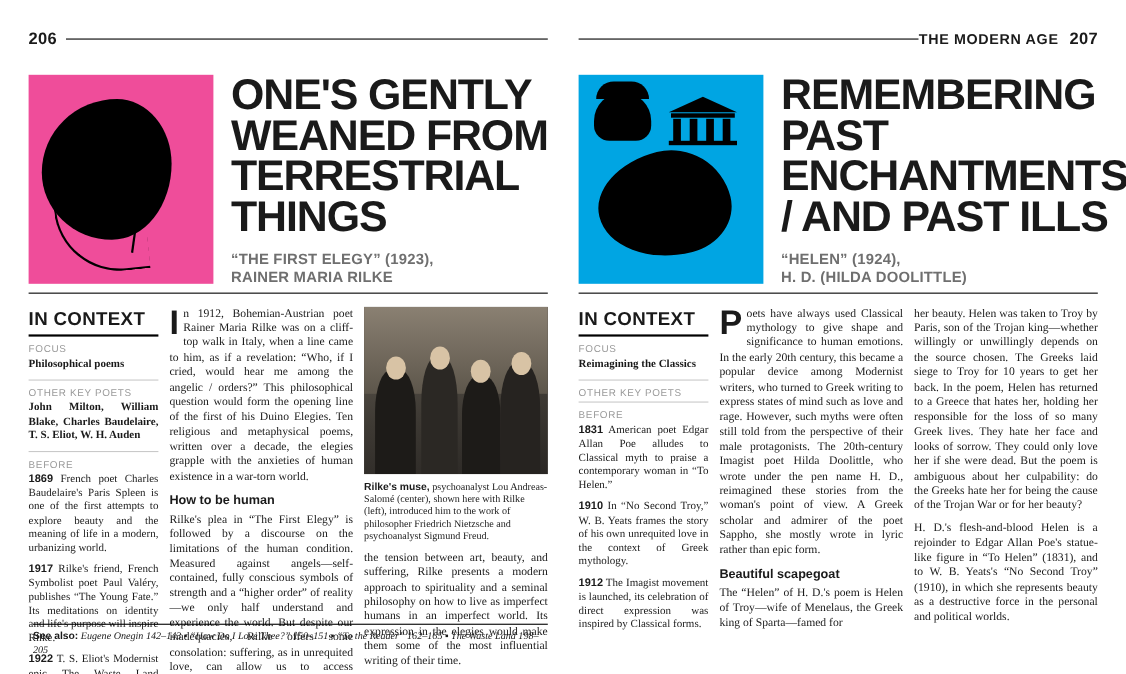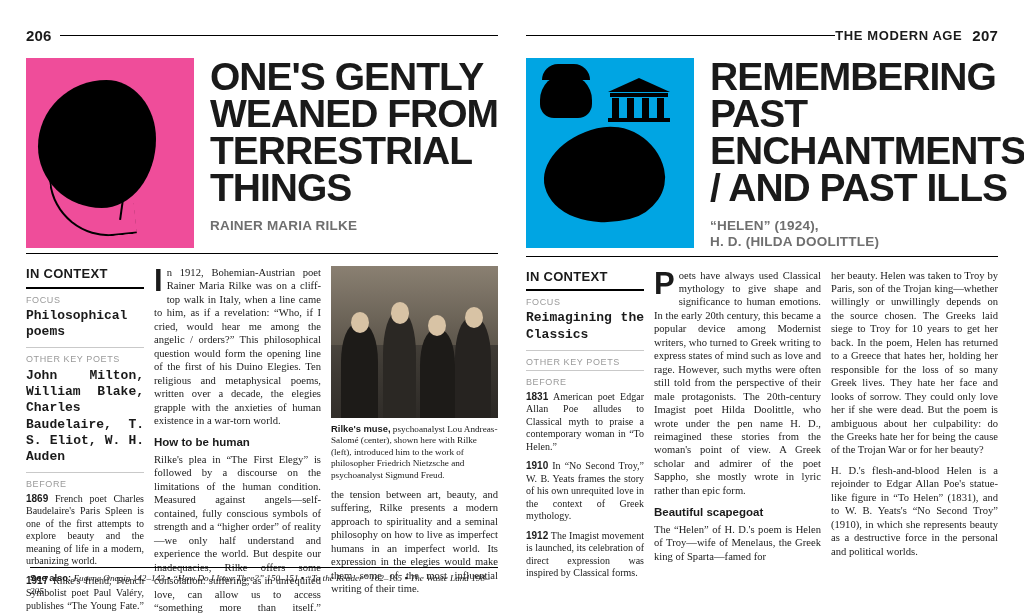--- a/index.html
+++ b/index.html
@@ -26,21 +26,21 @@
   .rh.right-rh{justify-content:center;}
   .rh.right-rh .title{
     font-family:"Liberation Sans", sans-serif;
     font-weight:bold;font-size:13px;letter-spacing:.6px;
     margin-right:10px;text-transform:uppercase;
   }
 
   .hrule{height:1px;background:#000;margin-top:5px;}
 
   
-  .top{display:flex;margin-top:10px;}
+  .top{display:flex;margin-top:20px;}
   .art{
     width:168px;height:190px;position:relative;overflow:hidden;flex:none;
   }
   .art.pink{background:#ef4d9a;}
   .art.blue{background:#00a5e3;}
   .silhouette{
     position:absolute;left:12px;top:22px;width:118px;height:128px;
     background:#000;border-radius:58% 42% 46% 54% / 52% 46% 54% 48%;
   }
   .sil-chin{
@@ -90,32 +90,32 @@
 
   
   .cols{display:flex;margin-top:12px;}
   .col{font-size:10.6px;line-height:1.27;text-align:justify;}
   .col p{margin:0 0 7px 0;}
 
   
   .incontext{width:118px;flex:none;padding-right:10px;}
   .ic-title{
     font-family:"Liberation Sans", sans-serif;
-    font-weight:bold;font-size:13px;letter-spacing:.3px;
+    font-weight:bold;font-size:17px;letter-spacing:.3px;
     text-transform:uppercase;margin-bottom:4px;
   }
   .ic-rule{height:2px;background:#000;margin-bottom:6px;}
   .ic-label{
     font-family:"Liberation Sans", sans-serif;
     font-size:9px;letter-spacing:.6px;text-transform:uppercase;
     color:#9a9a9a;margin-bottom:2px;
   }
   .ic-strong{
-    font-family:Liberation Mono, monospace;
-    font-weight:bold;font-size:13px;line-height:1.25;margin-bottom:7px;
+    font-family:Liberation Serif, serif;
+    font-weight:bold;font-size:10px;line-height:1.25;margin-bottom:7px;
   }
   .ic-thin{height:1px;background:#c9c9c9;margin:0 0 6px 0;}
   .ev{font-size:10px;line-height:1.25;margin-bottom:7px;}
   .ev b{font-family:"Liberation Sans", sans-serif;font-size:10px;}
 
   .maincol{flex:1;padding-right:10px;}
   .maincol.last{padding-right:0;}
 
   .dropcap{
     float:left;font-family:"Liberation Sans", sans-serif;font-weight:bold;
@@ -168,20 +168,21 @@
 
     <div class="top">
       <div class="art pink">
         <div class="silhouette"></div>
         <div class="sil-chin"></div>
         <div class="sil-neck"></div>
       </div>
       <div class="titlewrap">
         <h1 class="headline">ONE'S GENTLY WEANED FROM TERRESTRIAL THINGS</h1>
         <div class="subhead">
+          <div>“THE FIRST ELEGY” (1923),</div>
           <div>RAINER MARIA RILKE</div>
         </div>
       </div>
     </div>
 
     <div class="hrule"></div>
 
     <div class="cols">
 
       <div class="col incontext">

